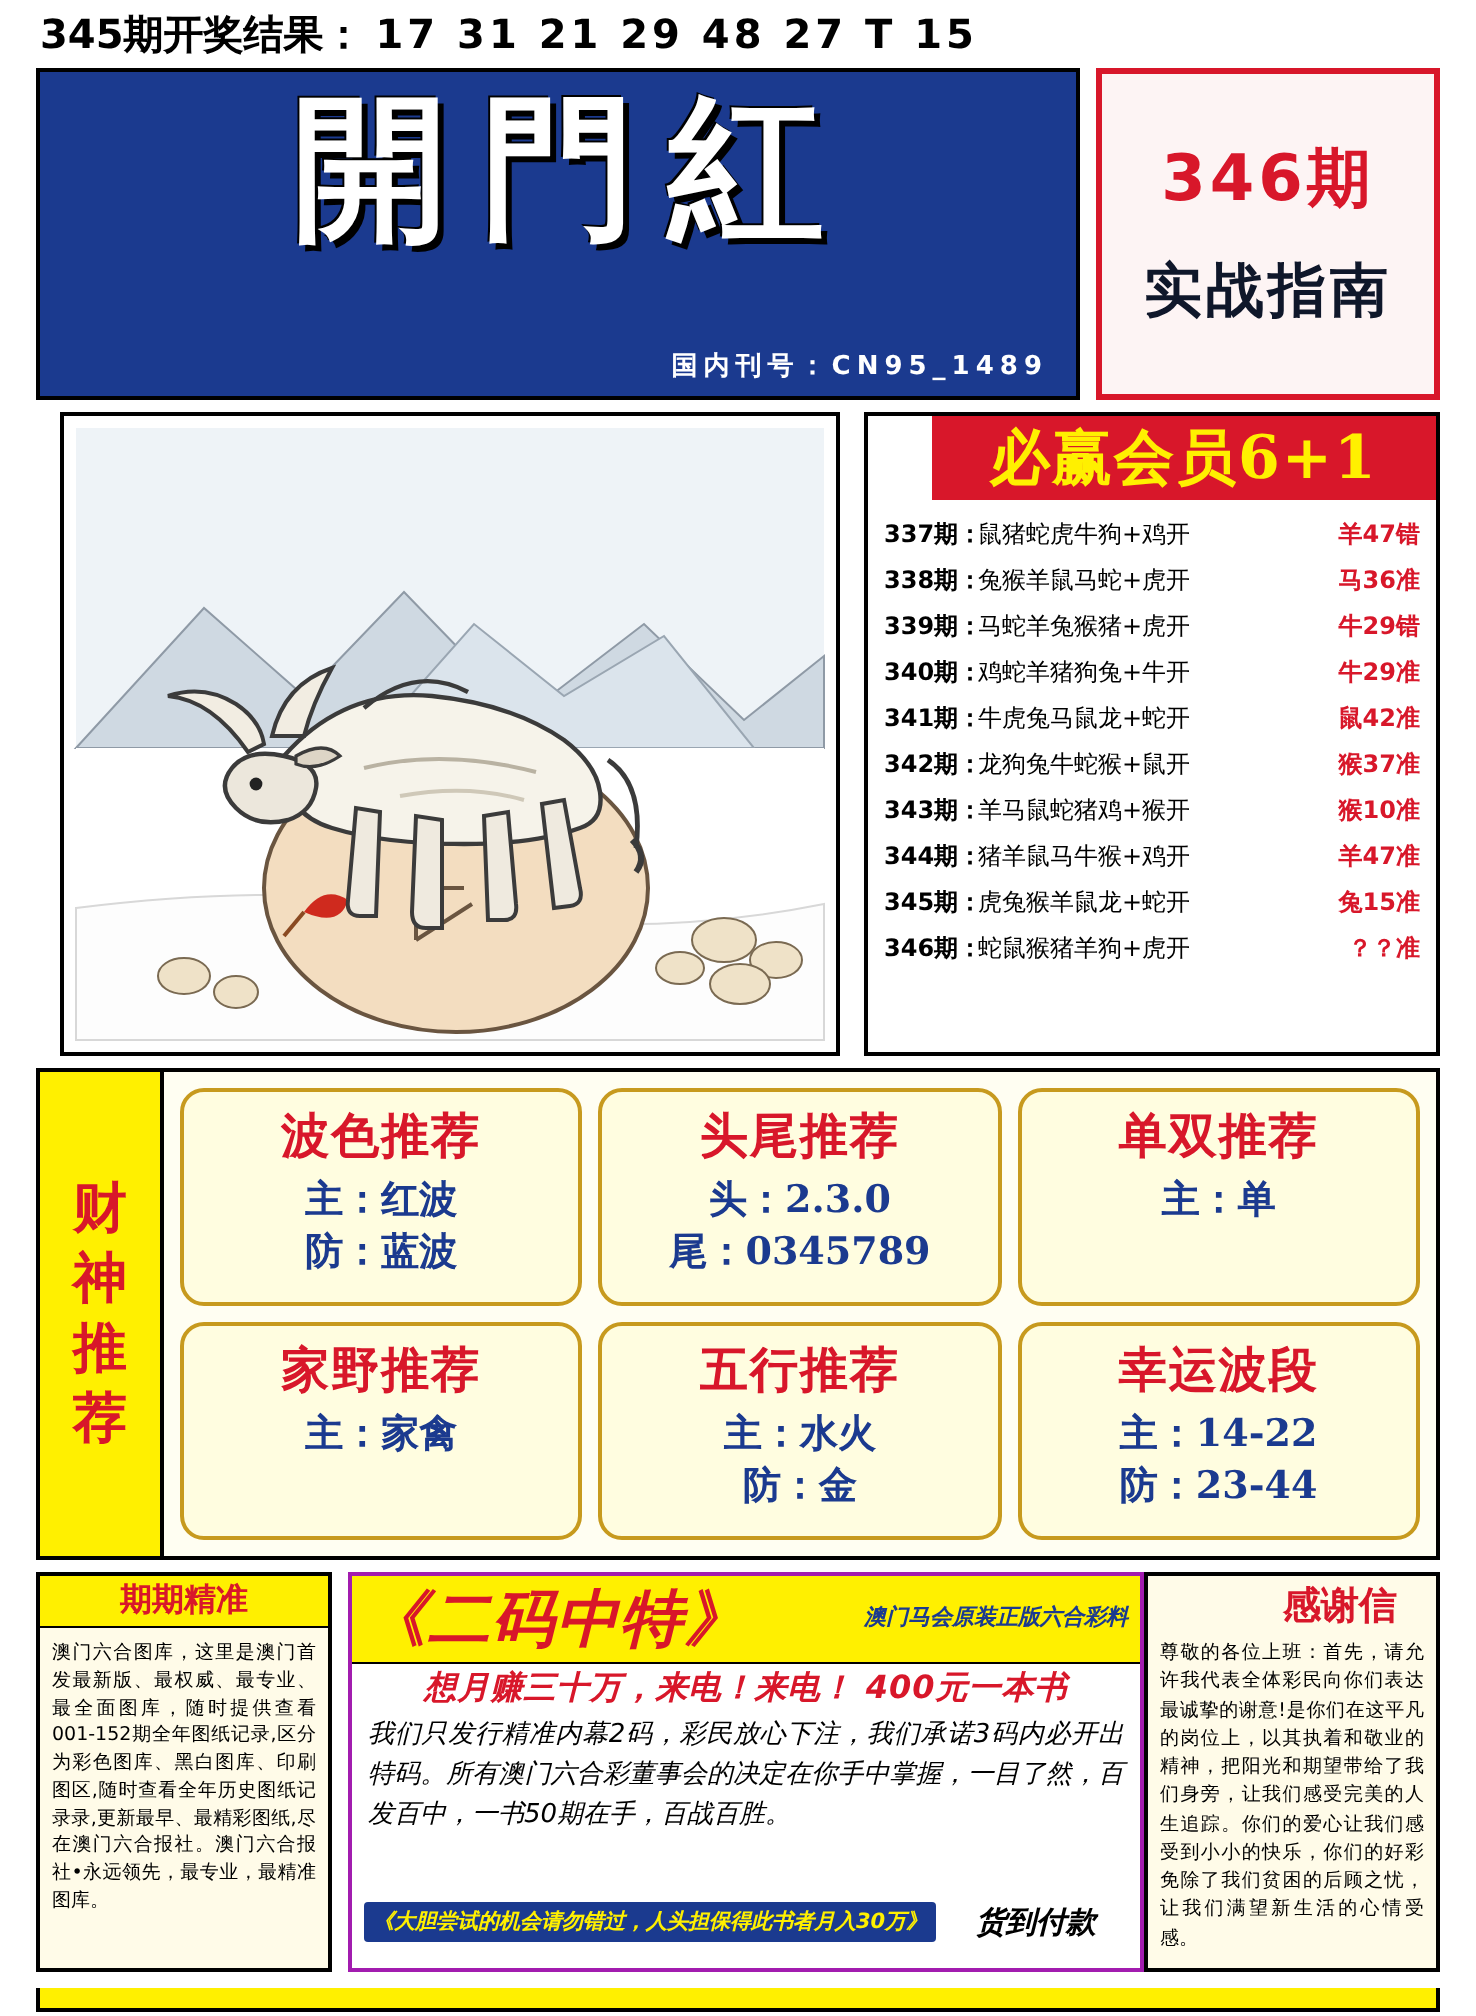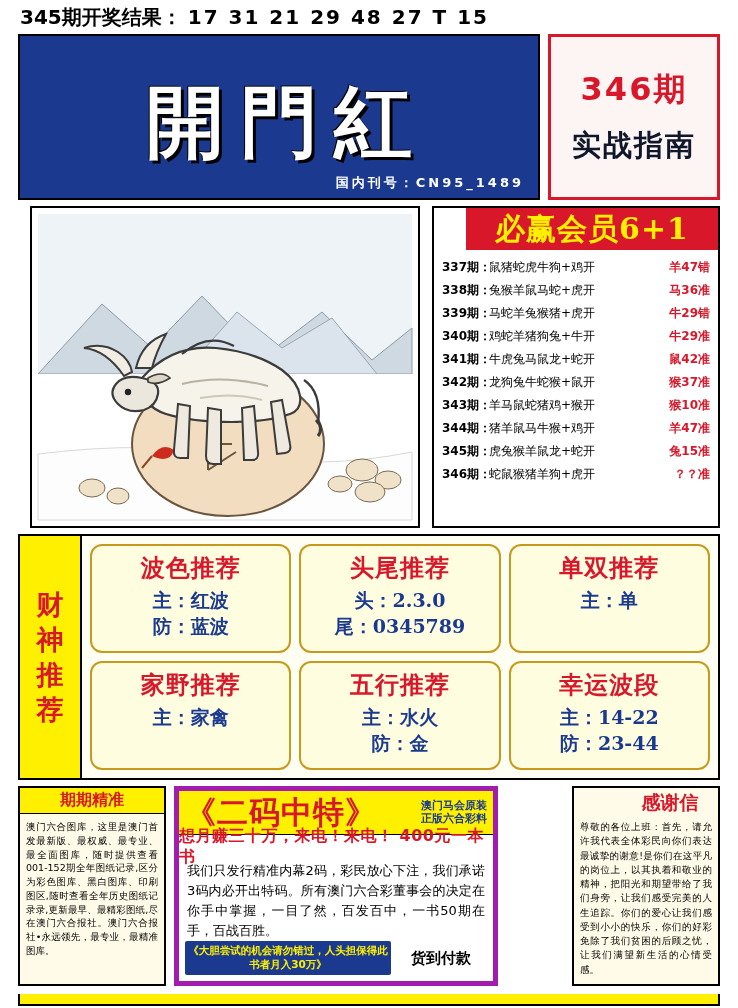--- a/index.html
+++ b/index.html
@@ -21,21 +21,21 @@
   }
   .topline .nums { margin-left:6px; letter-spacing:2px; }
 
   
   .header {
     position:absolute; left:18px; top:34px; width:702px; height:166px;
   }
   .header-blue {
     position:absolute; left:0; top:0; width:522px; height:166px;
     background:#1b3a8f; border:2px solid #000;
-    display:flex; flex-direction:column; align-items:center; justify-content:center;
+    display:flex; flex-direction:column; align-items:center; 
   }
   .header-title {
     font-family:"DejaVu Serif","Liberation Serif",serif;
     font-size:78px; font-weight:bold; color:#ffffff;
     letter-spacing:16px; text-indent:16px;
     text-shadow: 3px 3px 0 #000, -1px -1px 0 #000;
     line-height:1;
     margin-top:10px;
   }
   .header-sub {
@@ -128,32 +128,32 @@
     height:26px; background:#fff000; border-bottom:1px solid #000;
     display:flex; align-items:center; justify-content:center;
     color:#d8172a; font-size:16px; font-weight:bold;
   }
   .b-left-body {
     padding:6px 6px; font-size:9.5px; line-height:1.45; color:#000;
     text-align:justify;
   }
 
   .b-mid {
-    position:absolute; left:156px; top:0; width:324px; height:200px;
-    border:5px solid #a21caf; background:#ffffff;
+    position:absolute; left:156px; top:0; width:398px; height:200px;
+    border:2px solid #a21caf; background:#ffffff;font-style:italic;
   }
   .b-mid-head {
     height:44px; background:#fff000; border-bottom:1px solid #000;
     display:flex; align-items:center; justify-content:space-between; padding:0 6px;
   }
   .b-mid-head .big {
     font-size:31px; font-weight:bold; color:#d8172a;
     font-family:"DejaVu Serif","Liberation Serif",serif; letter-spacing:1px;
   }
-  .b-mid-head .side { display:flex; flex-direction:column; line-height:1.15; }
+  .b-mid-head .side { display:flex; line-height:1.15; }
   .b-mid-head .side span { font-size:11px; color:#1b3a8f; font-weight:bold; }
   .b-mid-slogan {
     height:24px; display:flex; align-items:center; justify-content:center;
     font-size:16px; font-weight:bold; color:#d8172a; letter-spacing:0.5px;
   }
   .b-mid-body {
     padding:2px 8px 0 8px; font-size:13px; line-height:1.55; color:#000; text-align:justify;
   }
   .b-mid-foot {
     position:absolute; left:0; bottom:0; width:100%; height:40px;

